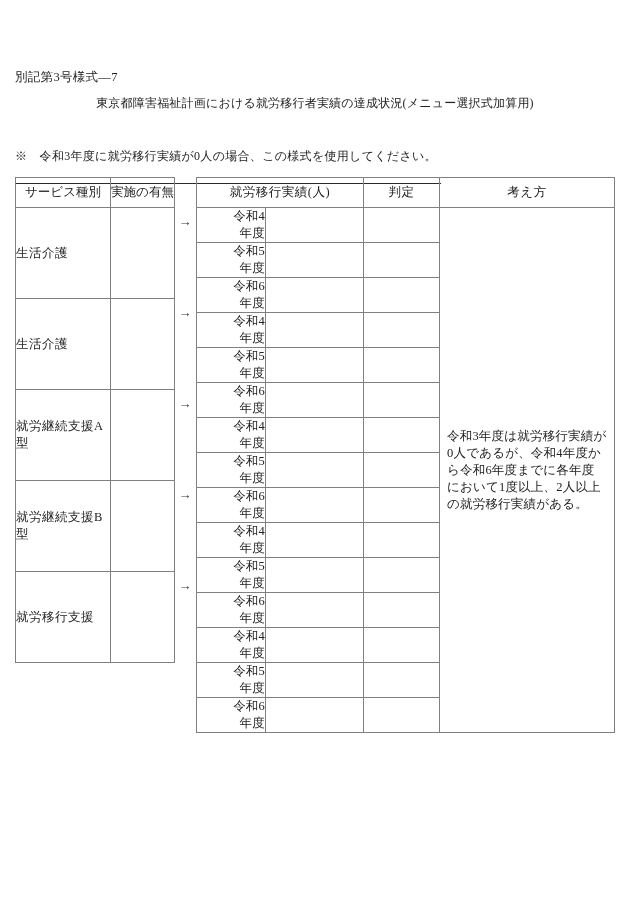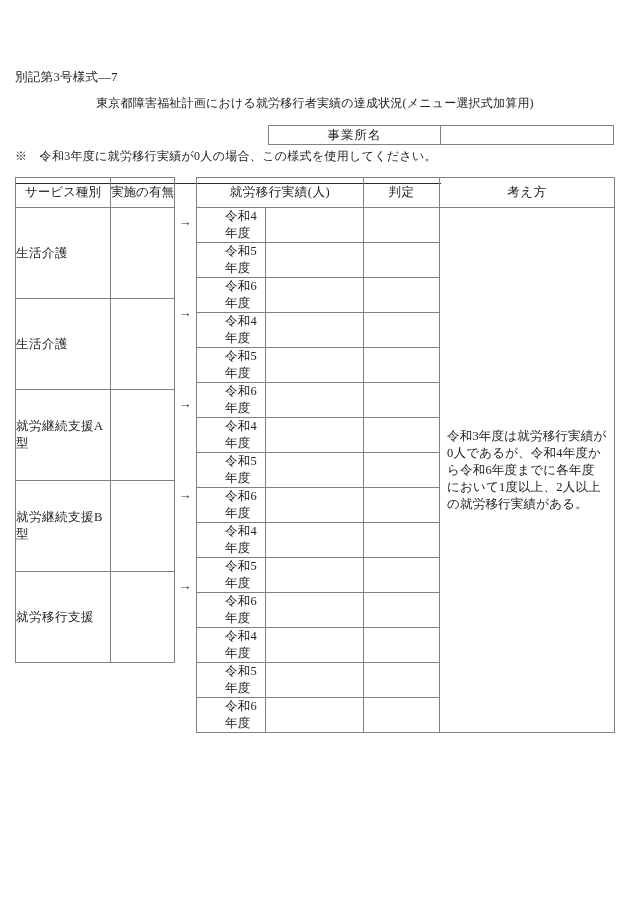--- a/index.html
+++ b/index.html
@@ -99,21 +99,21 @@
   .right-table {
     position: absolute;
     left: 196px;
     top: 177px;
     width: 418px;
     height: 486px;
   }
   .right-table th { text-align: center; letter-spacing: 0.5px; }
   .right-table .hdr-row { height: 30px; margin-left: 33px; }
   .year-cell {
-    text-align: left;
+    text-align: right;
     vertical-align: middle;
     letter-spacing: 0.2px;
     padding-left: 28px;
   }
   .concept-cell {
     vertical-align: middle;
     text-align: left;
     padding: 4px 7px;
     font-size: 12.5px;
     line-height: 17px;
@@ -122,24 +122,20 @@
 </style>
 </head>
 <body>
 
 <div class="page">
 
   <div class="form-number">別記第3号様式—7</div>
 
   <div class="doc-title">東京都障害福祉計画における就労移行者実績の達成状況(メニュー選択式加算用)</div>
 
-  <div class="office-box">
-    <div class="cell office-label">事業所名</div>
-    <div class="cell office-value"></div>
-  </div>
 
   <div class="note-line">※　令和3年度に就労移行実績が0人の場合、この様式を使用してください。</div>
 
   <table class="left-table">
     <colgroup>
         <col style="width:95px">
         <col style="width:64px">
       </colgroup>
     <tbody>
         <tr class="hdr-row">

